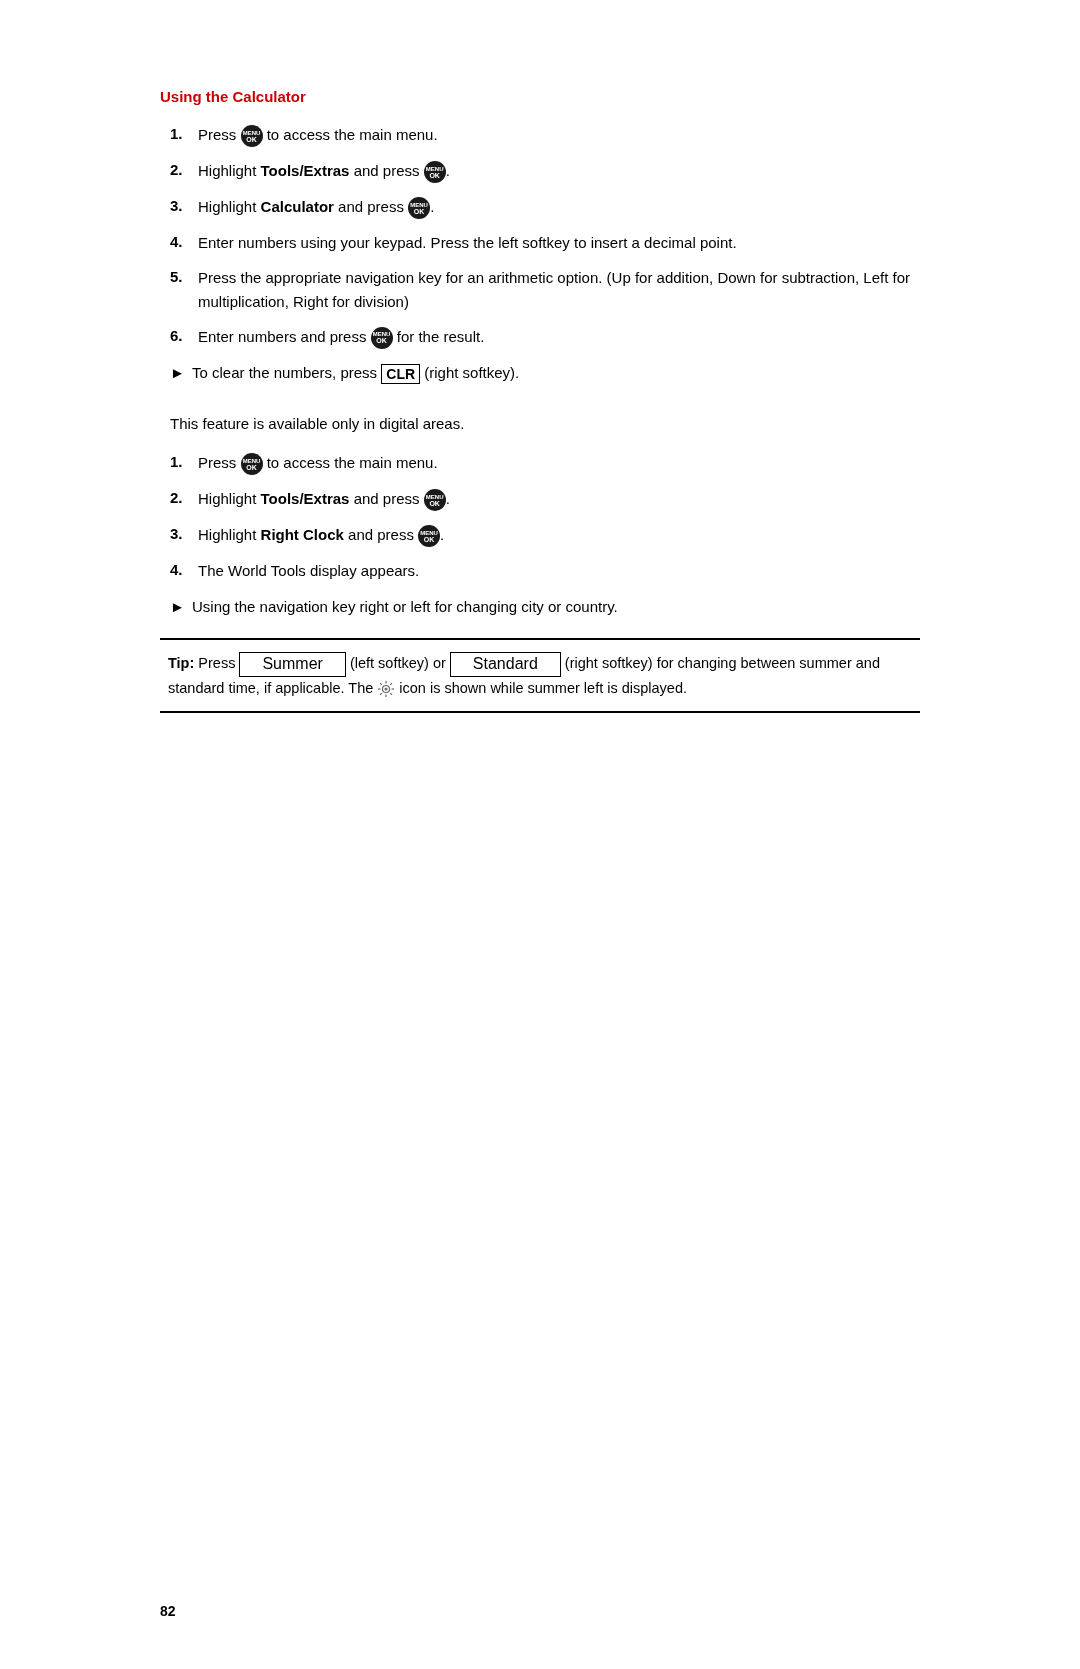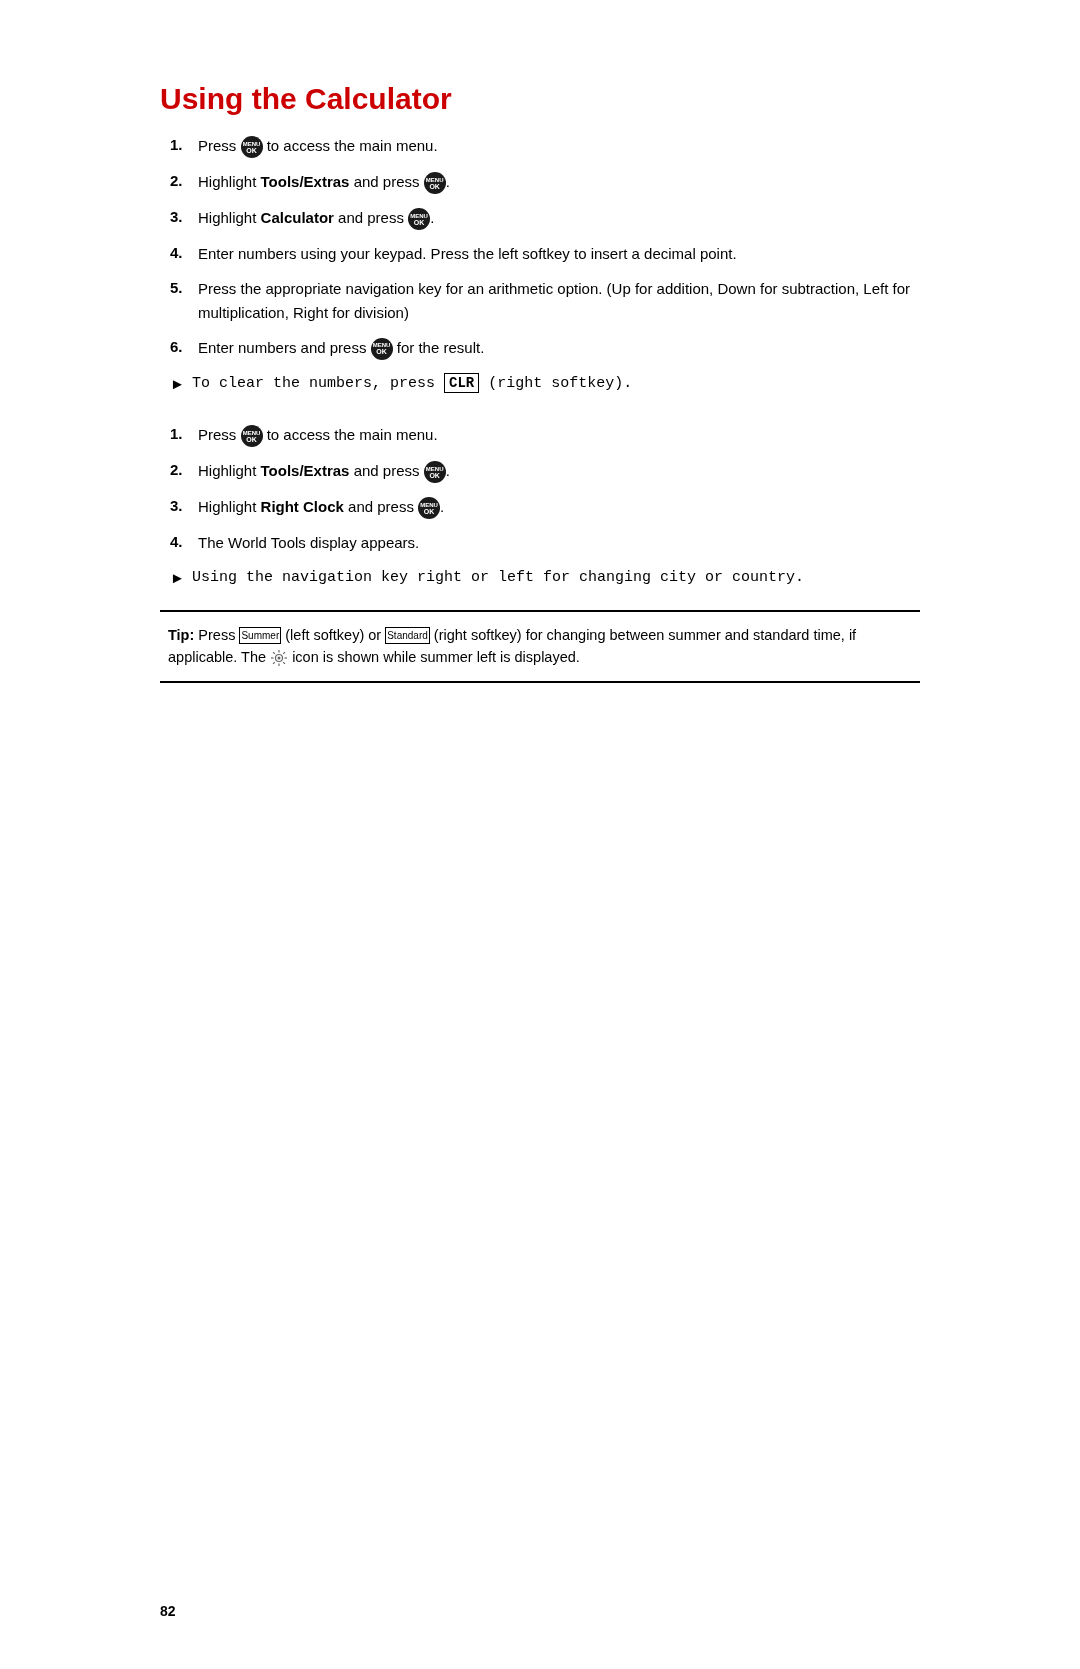--- a/index.html
+++ b/index.html
@@ -16,24 +16,24 @@
 
     .page-container {
       padding: 80px 160px 80px 160px;
       max-width: 1080px;
       margin: 0 auto;
     }
 
     .section-title {
       font-family: 'Arial Black', Arial, sans-serif;
       font-weight: 900;
-      font-size: 30px;
+      font-size: 15px;
       color: #cc0000;
       margin-bottom: 18px;
-      margin-top: 2px;
+      margin-top: 8px;
     }
 
     .ordered-list {
       list-style: none;
       padding: 0;
       margin: 0 0 10px 0;
     }
 
     .ordered-list li {
       display: flex;
@@ -116,40 +116,39 @@
       font-size: 15px;
       min-width: 22px;
       flex-shrink: 0;
       padding-top: 0px;
     }
 
     .bullet-content {
       flex: 1;
       font-size: 15px;
       line-height: 1.55;
-      font-family: Liberation Mono, monospace;
     }
 
     
     .key-box {
       display: inline-block;
       border: 1.5px solid #000000;
       padding: 0px 4px;
       font-size: 14px;
       font-weight: bold;
       line-height: 1.3;
       vertical-align: middle;
     }
 
     
     .soft-key-box {
       display: inline-block;
       border: 1.5px solid #000000;
-      padding: 1px 1px;
-      font-size: 10px;
+      padding: 1px 22px;
+      font-size: 16px;
       font-weight: normal;
       line-height: 1.3;
       vertical-align: middle;
     }
 
     
     .section-gap {
       margin-top: 28px;
     }
 
@@ -255,20 +254,21 @@
     <li>
       <span class="bullet-arrow">►</span>
       <span class="bullet-content">
         To clear the numbers, press <span class="key-box">CLR</span> (right softkey).
       </span>
     </li>
   </ul>
 
   <div class="section-gap">
 
+    <p class="intro-text">This feature is available only in digital areas.</p>
 
     <ol class="ordered-list">
 
       <li>
         <span class="list-number">1.</span>
         <span class="list-content">
           Press <span class="menu-btn">
               <span class="menu-btn-inner">
                 <span class="menu-btn-top">MENU</span>
                 <span class="menu-btn-bottom">OK</span>

